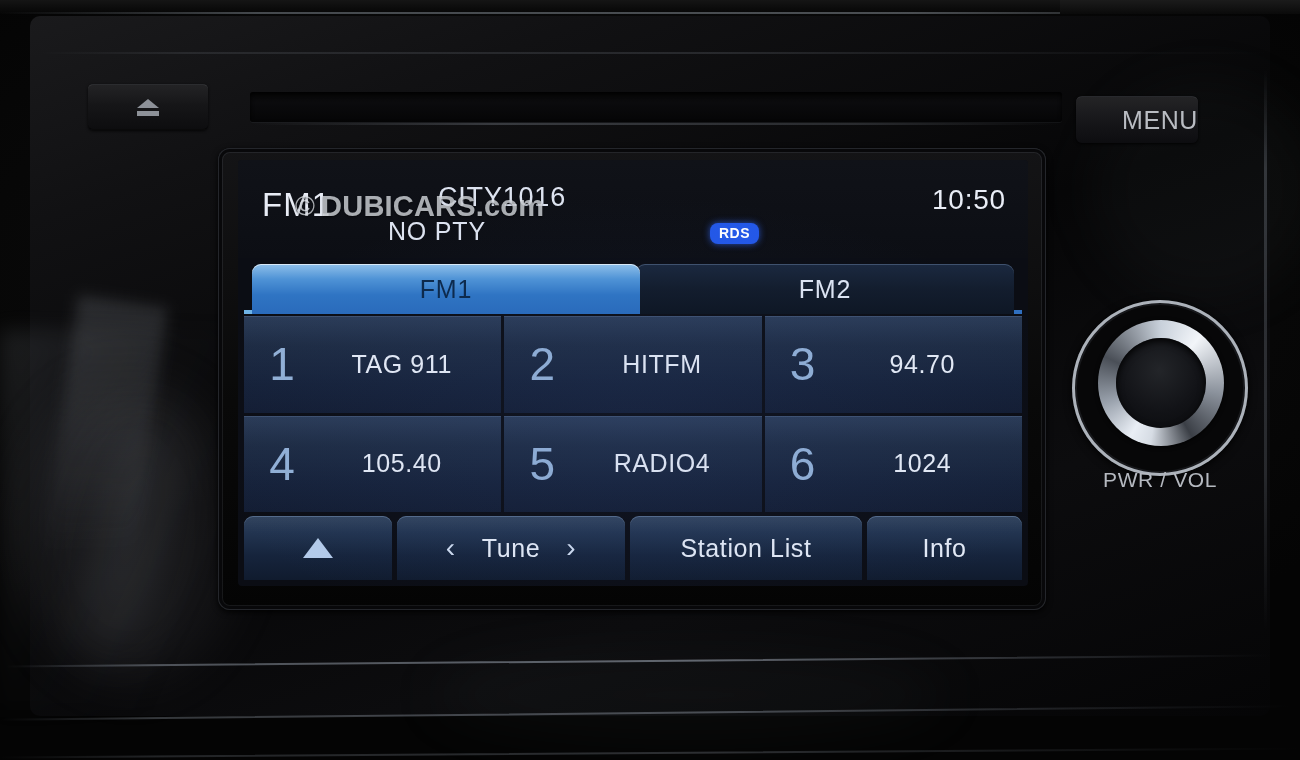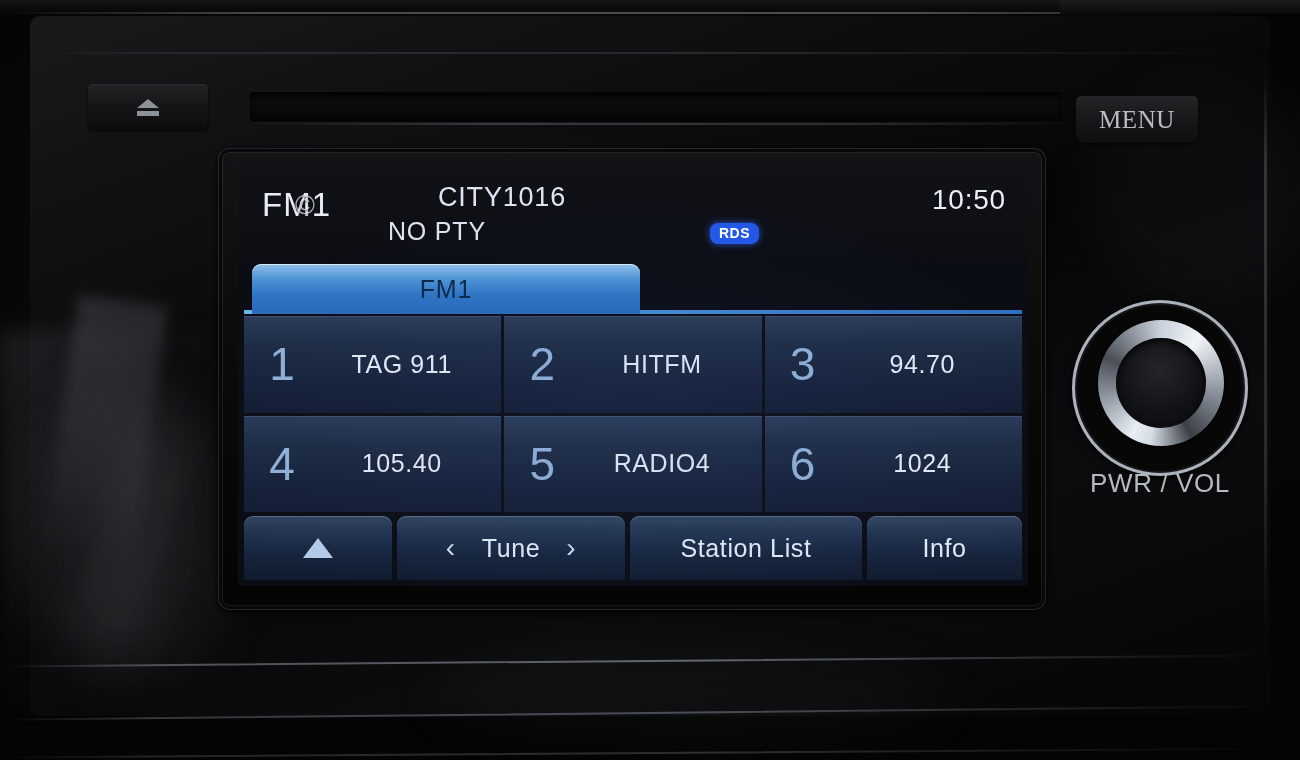--- a/index.html
+++ b/index.html
@@ -123,23 +123,22 @@
     position: absolute; left: 2px; bottom: -3px; width: calc(100% - 4px); height: 2px;
     background: linear-gradient(90deg, rgba(140,148,160,0), rgba(150,158,170,.30) 30%, rgba(150,158,170,.22) 75%, rgba(0,0,0,0));
   }
 
   .menu-btn {
     position: absolute;
     left: 1076px; top: 96px; width: 122px; height: 46px;
     background: linear-gradient(180deg, #242426 0%, #17171a 50%, #0d0d10 100%);
     border-radius: 6px;
     border-top: 1px solid rgba(150,155,165,.20);
-    display: flex; align-items: center; justify-content: center;
+    display: flex; align-items: center; justify-content: flex-end;
     box-shadow: 0 1px 3px rgba(0,0,0,.85);
-    font-family: Liberation Serif, serif;
   }
   .menu-btn span {
     color: #b9bcc2;
     font-size: 25px;
     letter-spacing: .6px;
   }
 
   
   .screen-bezel {
     position: absolute;
@@ -333,21 +332,21 @@
     left: 44px; top: 38px; width: 90px; height: 90px;
     border-radius: 50%;
     background: radial-gradient(circle at 48% 36%, #232529 0%, #121317 55%, #08090b 100%);
     box-shadow: inset 0 3px 7px rgba(0,0,0,.9);
   }
   .knob-label {
     position: absolute;
     left: 1072px; top: 468px; width: 176px;
     text-align: center;
     color: #b5b9c0;
-    font-size: 26px;
+    font-size: 21px;
     letter-spacing: .6px;
   }
   
   .right-trim {
     position: absolute;
     left: 1264px; top: 70px; width: 3px; height: 560px;
     background: linear-gradient(180deg, rgba(120,128,140,0), rgba(140,148,160,.30) 18%, rgba(140,148,160,.22) 72%, rgba(0,0,0,0));
   }
 </style>
 </head>
@@ -394,20 +393,23 @@
       <div class="station-name">CITY1016</div>
       <div class="pty-label">NO PTY</div>
       <div class="rds-badge">RDS</div>
       <div class="clock">10:50</div>
     </div>
 
     <div class="tabs">
       <div class="tab tab-active">
         <span>FM1</span>
       </div>
+      <div class="tab tab-inactive">
+        <span>FM2</span>
+      </div>
     </div>
     <div class="tab-underline"></div>
 
     <div class="presets">
       <div class="preset">
         <span class="preset-num">1</span>
         <span class="preset-name">TAG 911</span>
       </div>
       <div class="preset">
         <span class="preset-num">2</span>
@@ -445,20 +447,21 @@
       </div>
       <div class="softkey sk-info">
         <span>Info</span>
       </div>
     </div>
 
   </div>
 
   <div class="watermark">
     <span class="c-mark">©</span>
+    <span>DUBICARS.com</span>
   </div>
 
   <div class="knob-wrap">
     <div class="knob-outer"></div>
     <div class="knob-ring"></div>
     <div class="knob-face"></div>
   </div>
   <div class="knob-label">PWR / VOL</div>
 
   <div class="right-trim"></div>

